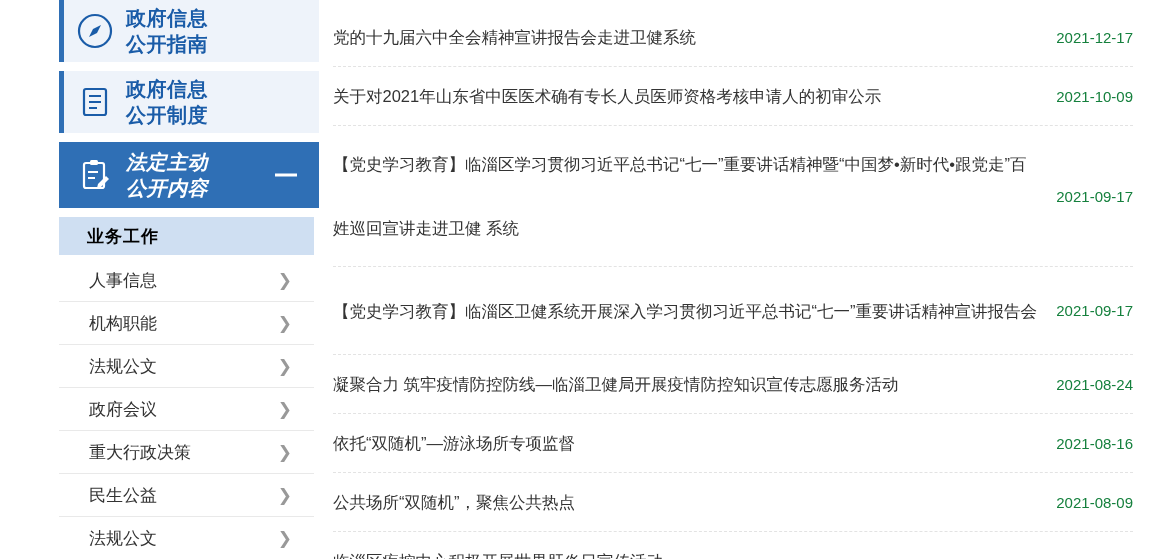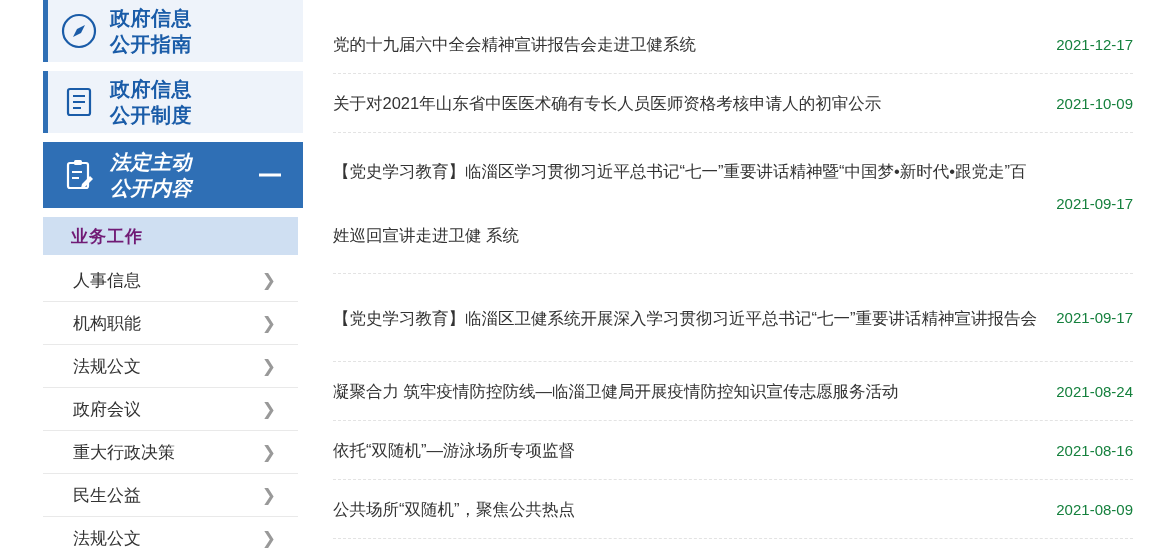--- a/index.html
+++ b/index.html
@@ -18,21 +18,21 @@
     display: flex;
     overflow: hidden;
   }
 
   
   .sidebar {
     width: 303px;
     flex: 0 0 303px;
     background: #ffffff;
     position: relative;
-    padding-left: 43px;
+    padding-left: 59px;
     padding-top: 0;
   }
   .side-card {
     width: 260px;
     height: 62px;
     background: #eef3fa;
     border-left: 5px solid #2f6fb5;
     display: flex;
     align-items: center;
     margin-bottom: 9px;
@@ -73,21 +73,21 @@
     height: 38px;
     background: #cfdff2;
     display: flex;
     align-items: center;
     padding-left: 28px;
     margin-top: 4px;
     margin-bottom: 4px;
   }
   .section-head span {
     font-size: 17px;
-    color: #701a75;
+    color: #000000;
     font-weight: bold;
     letter-spacing: 1px;
   }
 
   .nav-list { width: 255px; }
   .nav-item {
     height: 43px;
     display: flex;
     align-items: center;
     justify-content: space-between;
@@ -102,21 +102,21 @@
     color: #999999;
     font-size: 17px;
     line-height: 1;
   }
 
   
   .main {
     flex: 1 1 auto;
     padding-left: 30px;
     padding-right: 26px;
-    padding-top: 15px;
+    padding-top: 8px;
     overflow: hidden;
   }
   .news-row {
     display: flex;
     align-items: center;
     border-bottom: 1px dashed #e3e3e3;
     min-height: 44px;
     padding: 6px 0;
   }
   .news-row.tall { min-height: 88px; }

